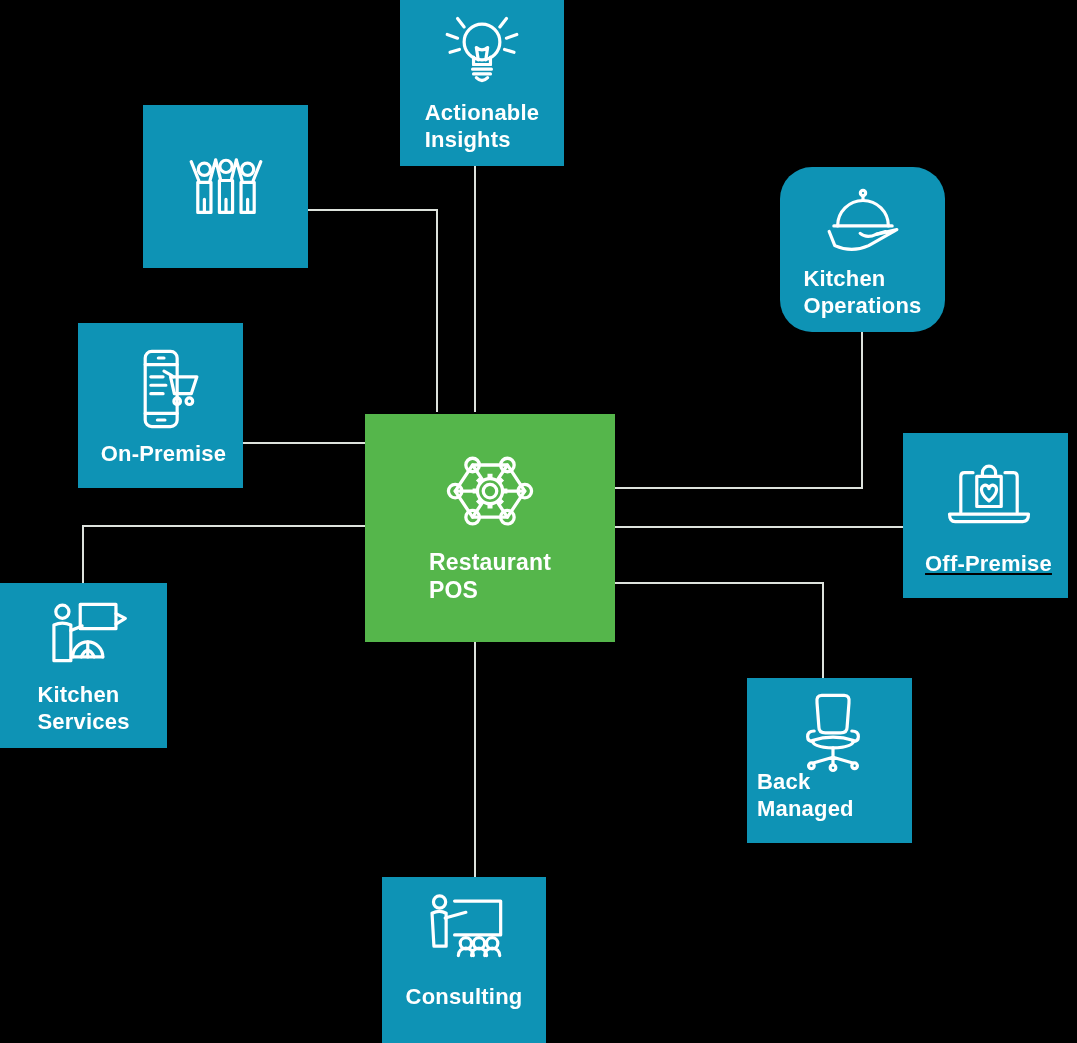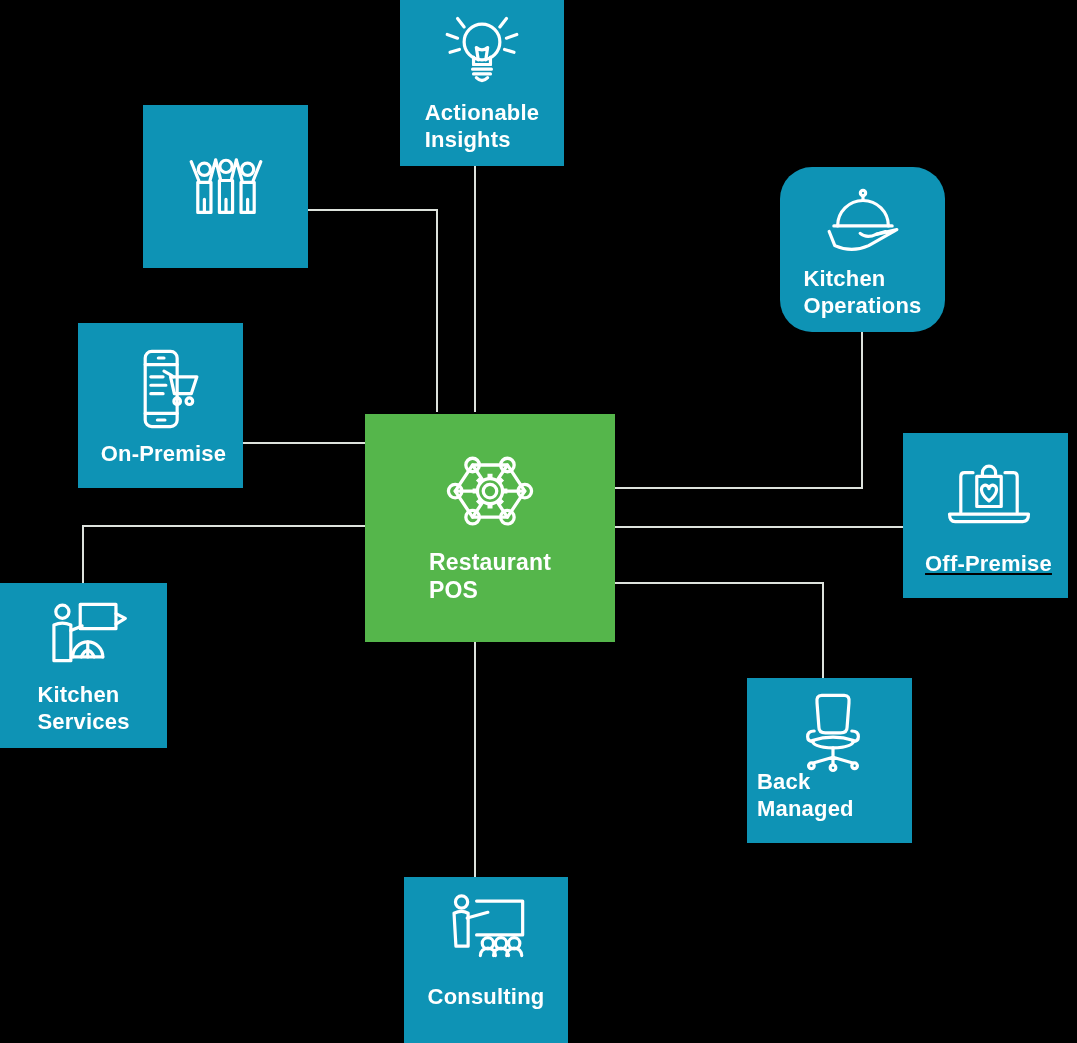--- a/index.html
+++ b/index.html
@@ -26,21 +26,21 @@
   .node--single{padding-bottom:20px;padding-left:10px;}
 
   
   .n-actionable {left:400px;top:0;width:164px;height:166px;}
   .n-consumer   {left:143px;top:105px;width:165px;height:163px;}
   .n-kitchen    {left:780px;top:167px;width:165px;height:165px;border-radius:32px;}
   .n-onprem     {left:78px; top:323px;width:165px;height:165px;}
   .n-offprem    {left:903px;top:433px;width:165px;height:165px;text-decoration:underline;}
   .n-managed    {left:0;   top:583px;width:167px;height:165px;}
   .n-backoffice {left:747px;top:678px;width:165px;height:165px;}
-  .n-consulting {left:404px;top:877px;width:164px;height:166px;gap:10px;}
+  .n-consulting {left:382px;top:877px;width:164px;height:166px;gap:10px;}
   .n-center     {left:365px;top:414px;width:250px;height:228px;}
 
   
   .c-insights     {left:474px;top:166px;width:2px;height:246px;}
   .c-consumer-h   {left:308px;top:209px;width:130px;height:2px;}
   .c-consumer-v   {left:436px;top:209px;width:2px;height:203px;}
   .c-kitchen-v    {left:861px;top:332px;width:2px;height:157px;}
   .c-kitchen-h    {left:591px;top:487px;width:272px;height:2px;}
   .c-onprem       {left:243px;top:442px;width:122px;height:2px;}
   .c-offprem      {left:591px;top:526px;width:312px;height:2px;}

